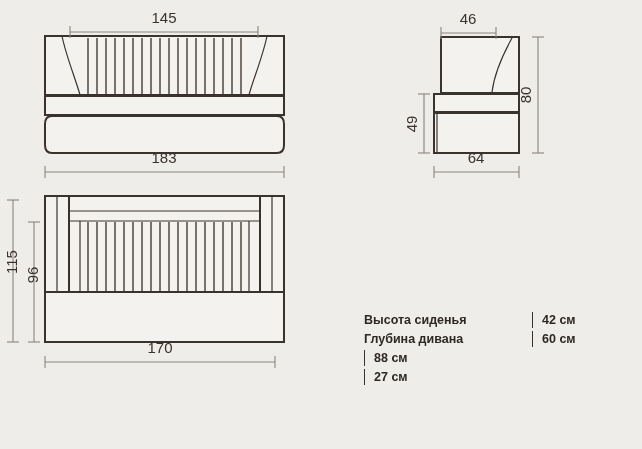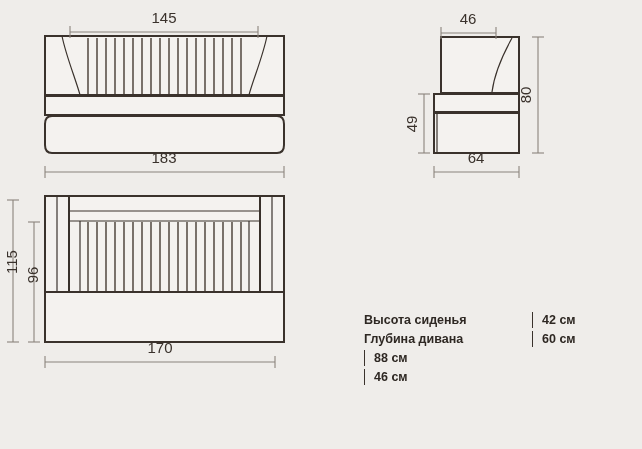--- a/index.html
+++ b/index.html
@@ -220,15 +220,15 @@
     <span class="spec-label">Глубина дивана</span>
     <span class="spec-div"></span>
     <span class="spec-val">60 см</span>
   </div>
   <div class="spec-row">
     <span class="spec-div"></span>
     <span class="spec-val">88 см</span>
   </div>
   <div class="spec-row">
     <span class="spec-div"></span>
-    <span class="spec-val">46 см</span>
+    <span class="spec-val">27 см</span>
   </div>
 </div>
 
 </body></html>

